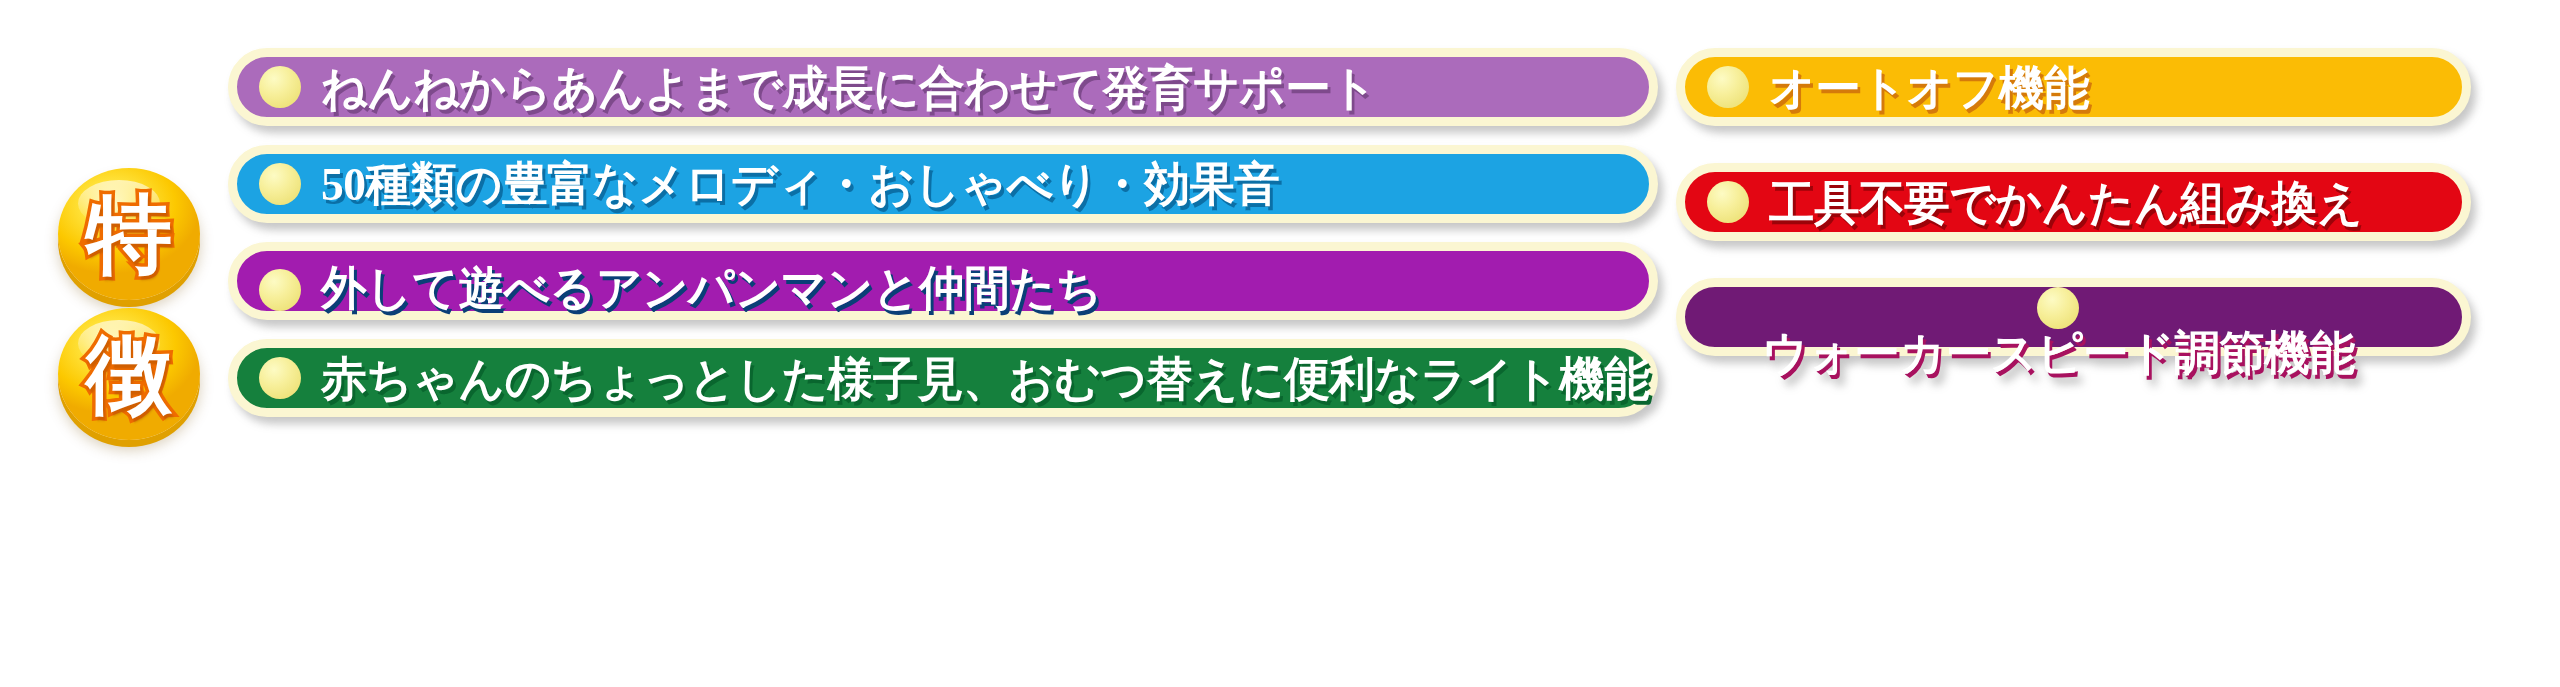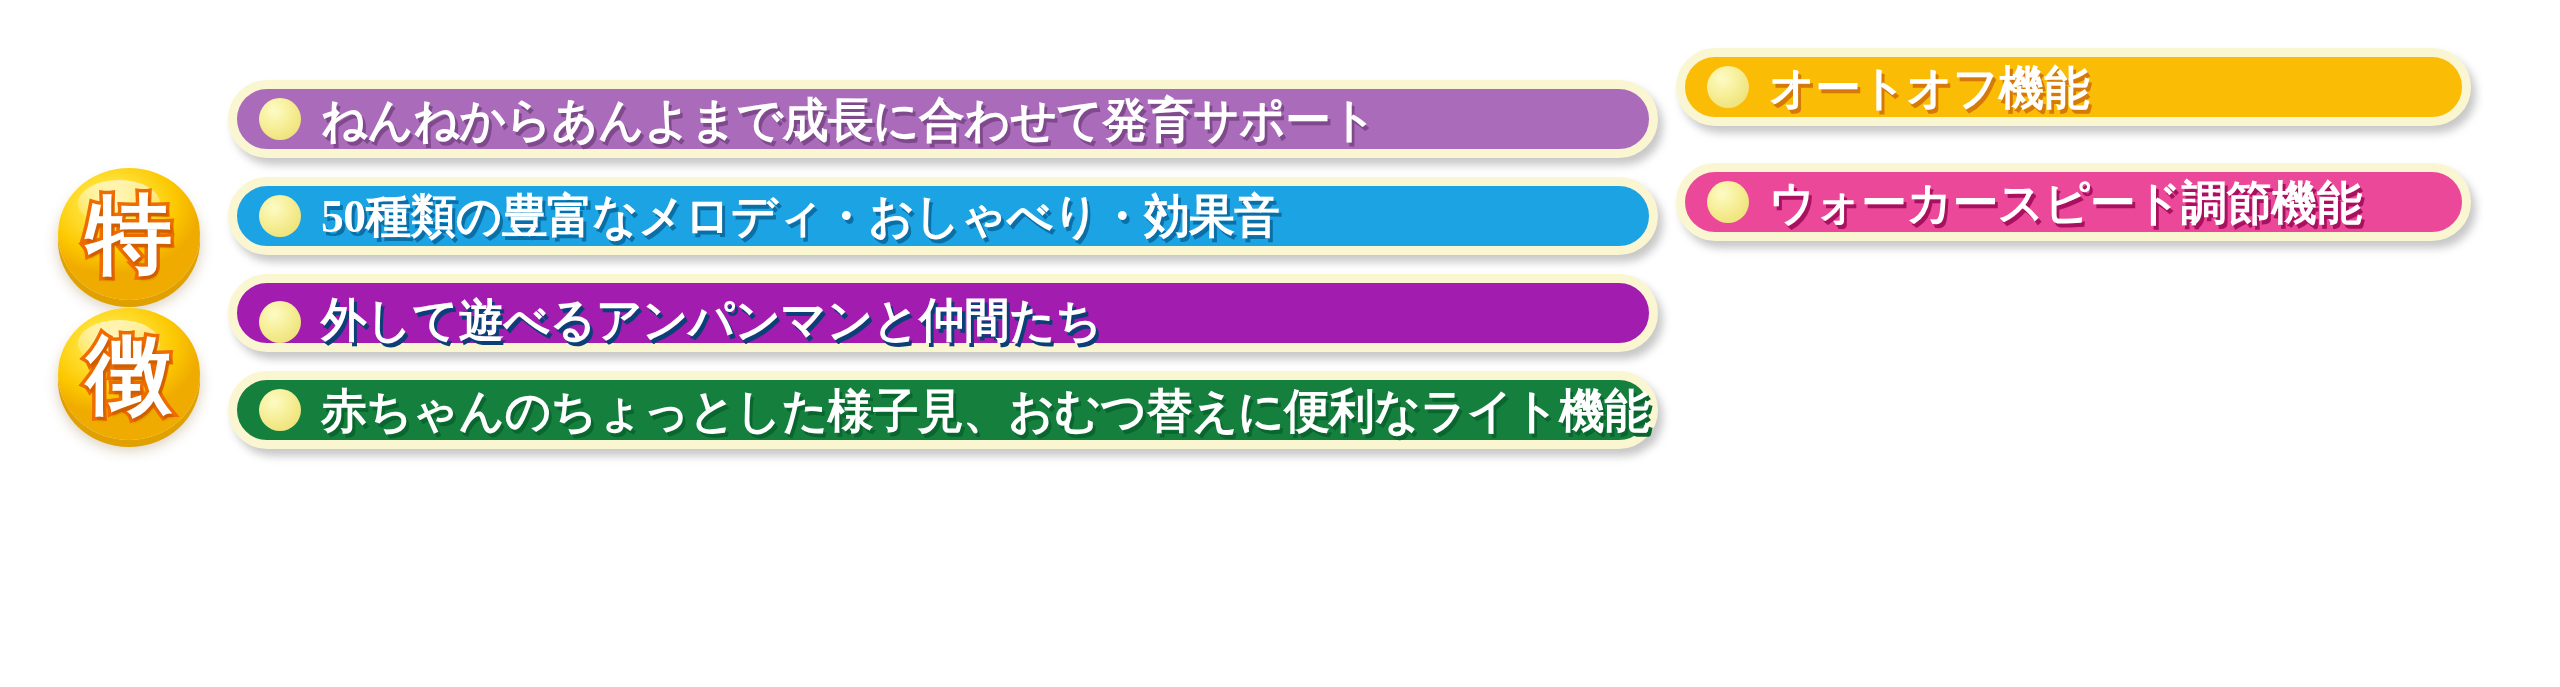--- a/index.html
+++ b/index.html
@@ -90,37 +90,37 @@
     letter-spacing:-.5px;
     transform:scaleX(.97);
     transform-origin:left center;
   }
 
   
   .c-purple    {background:#a濃;}
 </style>
 <style>
   
-  .c-purple     {background:#ab6bbb;margin-top:32px;}
+  .c-purple     {background:#ab6bbb;}
   .c-purple .label{text-shadow:3px 4px 0 #7e4a8c;}
   .c-skyblue    {background:#1ca3e3;}
   .c-skyblue .label{text-shadow:3px 4px 0 #0b6fa6;}
   .c-blue       {background:#a21caf;align-items:flex-end;}
   .c-blue .label{text-shadow:3px 4px 0 #0a3f77;}
   .c-green      {background:#15803d;}
   .c-green .label{text-shadow:3px 4px 0 #09662e;}
   .c-lightgreen {background:#71bf3d;}
   .c-lightgreen .label{text-shadow:3px 4px 0 #4b8a26;}
   .c-yellow     {background:#fbbc05;}
   .c-yellow .label{text-shadow:3px 4px 0 #d57a0a;}
   .c-orange     {background:#f38b00;}
   .c-orange .label{text-shadow:3px 4px 0 #c45a00;}
   .c-red        {background:#e30613;}
   .c-red .label{text-shadow:3px 4px 0 #9c0309;}
-  .c-magenta    {background:#ec4899;}
+  .c-magenta    {background:#701a75;flex-direction:column;}
   .c-magenta .label{text-shadow:3px 4px 0 #a8115f;}
 </style>
 </head>
 <body>
 
 <div id="stage">
 
   <div class="badge-col">
     <div class="badge">
       <span class="disc"></span>
@@ -149,19 +149,23 @@
       <span class="dot"></span>
       <span class="label">赤ちゃんのちょっとした様子見、おむつ替えに便利なライト機能</span>
     </div>
   </div>
 
   <div class="col" id="col-right">
     <div class="bar c-yellow" style="width:795px;">
       <span class="dot"></span>
       <span class="label">オートオフ機能</span>
     </div>
+    <div class="bar c-red" style="width:795px;">
+      <span class="dot"></span>
+      <span class="label">工具不要でかんたん組み換え</span>
+    </div>
     <div class="bar c-magenta" style="width:795px;">
       <span class="dot"></span>
       <span class="label">ウォーカースピード調節機能</span>
     </div>
   </div>
 
 </div>
 
 </body></html>

